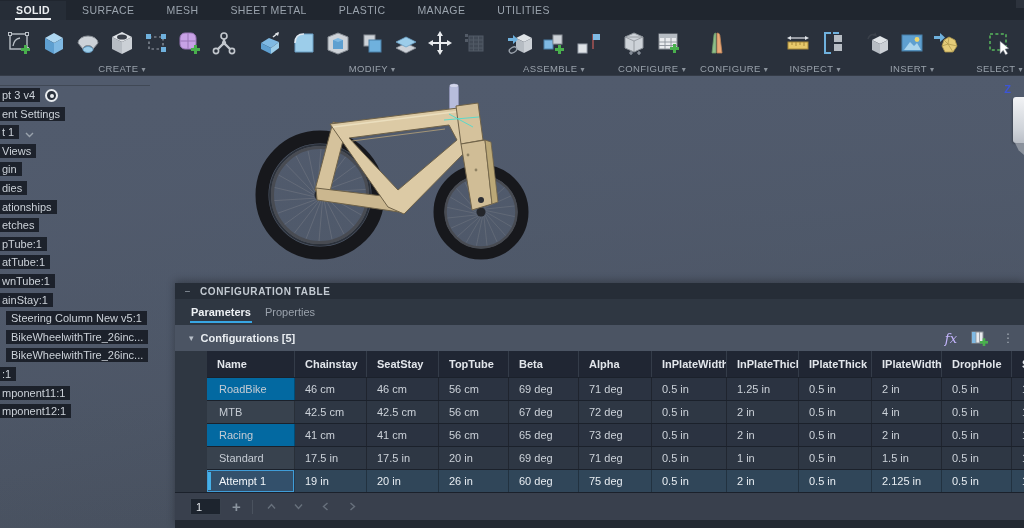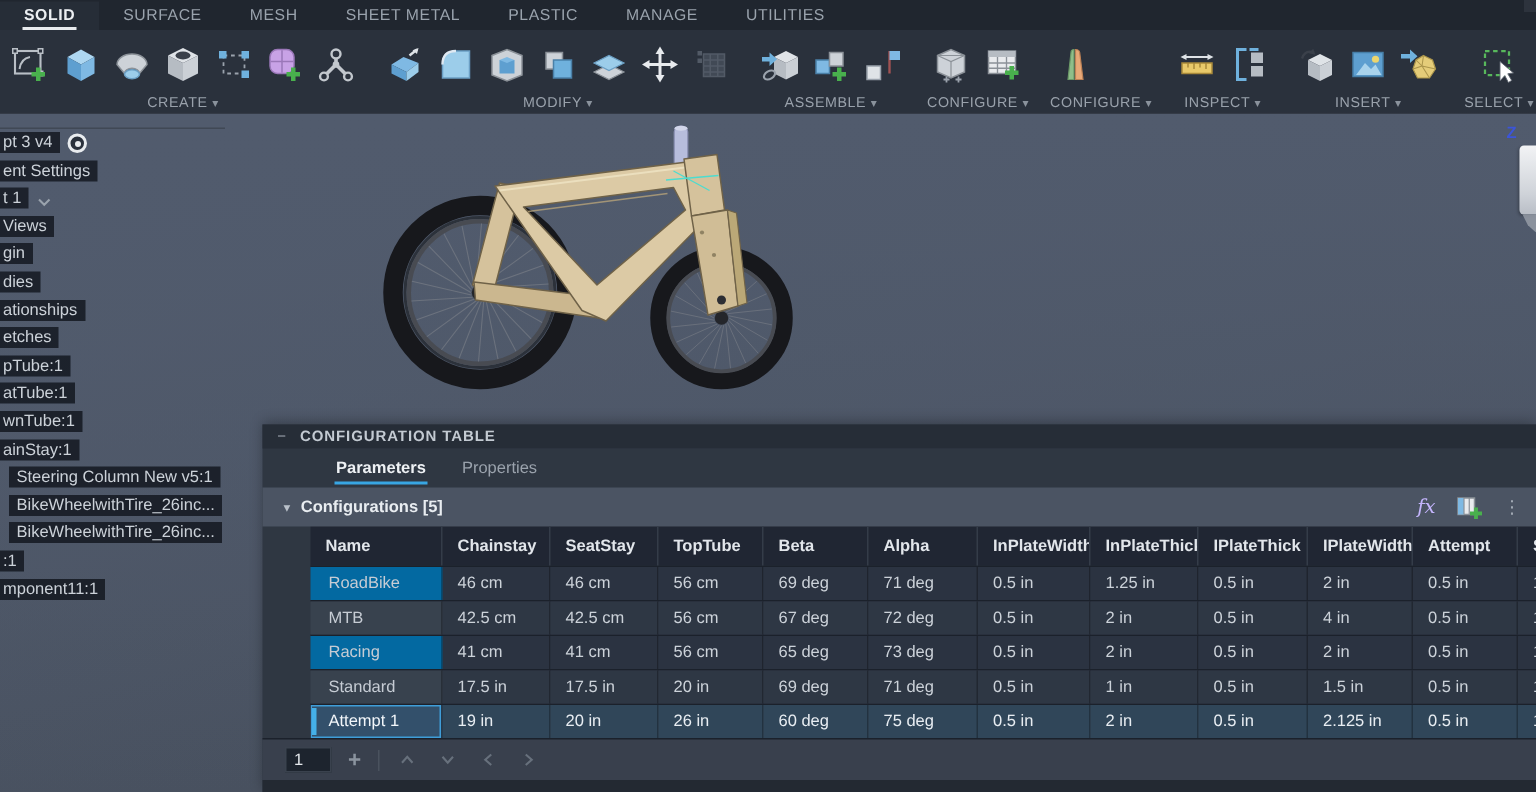--- a/index.html
+++ b/index.html
@@ -43,21 +43,21 @@
   
   .vcube-z { position:absolute; right:13px; top:8px; color:#3c55d8; font-size:11px; font-weight:bold; }
   .vcube-face { position:absolute; right:0; top:22px; width:11px; height:46px; background:linear-gradient(180deg,#f2f3f5,#cfd3d9 70%,#b9bec6); border-radius:3px 0 0 3px; box-shadow:-1px 1px 2px rgba(0,0,0,.25); }
   .vcube-shade { position:absolute; right:0; top:68px; width:9px; height:12px; background:#9aa0aa; clip-path:polygon(0 0,100% 0,100% 100%,40% 60%); opacity:.8; }
 
   
   .panel { position:absolute; left:175px; top:208px; width:849px; height:245px; background:#2f3742; box-shadow:0 -2px 8px rgba(0,0,0,.3); display:flex; flex-direction:column; }
   .ptitle { height:16px; background:#262d37; display:flex; align-items:center; font-size:10px; letter-spacing:.6px; color:#c3cad2; font-weight:bold; }
   .pmin { width:14px; text-align:center; color:#9aa2ac; margin-left:6px; font-weight:normal; cursor:default; }
   .ptitle-text { margin-left:5px; }
-  .ptabs { height:26px; display:flex; align-items:center; padding-left:15px; gap:22px; background:#2f3742;margin-left:33px; }
+  .ptabs { height:26px; display:flex; align-items:center; padding-left:15px; gap:12px; background:#2f3742; }
   .ptab { font-size:11px; color:#9aa2ac; padding:4px 1px 3px; border-bottom:2px solid transparent; cursor:default; }
   .ptab.active { color:#eef1f4; font-weight:bold; border-bottom-color:#38a6e3; }
   .confbar { height:26px; background:#4b5463; display:flex; align-items:center; padding:0 10px 0 10px; }
   .confbar .tri { font-size:9px; color:#b9c0c9; margin:0 7px 0 4px; }
   .confbar .ctext { font-size:11px; font-weight:bold; color:#e9edf1; }
   .confbar .spacer { flex:1; }
   .confbar .cicon { margin-left:14px; display:flex; align-items:center; cursor:default; }
   .fx { font-family:"DejaVu Serif", serif; font-style:italic; font-size:13px; color:#c4b5fd; }
   .kebab { color:#a6aeb8; font-size:12px; letter-spacing:0; line-height:10px; }
 
@@ -469,20 +469,24 @@
       <div class="bitem">
         <span class="chip">:1</span>
 
       </div>
 
       <div class="bitem">
         <span class="chip">mponent11:1</span>
 
       </div>
 
+      <div class="bitem">
+        <span class="chip">mponent12:1</span>
+
+      </div>
     </div>
 
   <svg viewBox="0 0 350 210" style="position:absolute;left:230px;top:5px;width:350px;height:210px;">
 
     <g transform="translate(90,115)">
       <circle r="58" fill="none" stroke="#17181c" stroke-width="13"></circle>
       <circle r="50" fill="none" stroke="#0f1013" stroke-width="2" opacity=".55"></circle>
       <circle r="47.5" fill="none" stroke="#484b52" stroke-width="3"></circle>
       <g stroke="#787d86" stroke-width="0.7" opacity="0.7">
           <line x1="6.0" y1="0.0" x2="41.4" y2="20.0"></line>
@@ -600,21 +604,21 @@
       <div class="th">Name</div>
           <div class="th">Chainstay</div>
           <div class="th">SeatStay</div>
           <div class="th">TopTube</div>
           <div class="th">Beta</div>
           <div class="th">Alpha</div>
           <div class="th">InPlateWidth</div>
           <div class="th">InPlateThick</div>
           <div class="th">IPlateThick</div>
           <div class="th">IPlateWidth</div>
-          <div class="th">Attempt</div>
+          <div class="th">DropHole</div>
           <div class="th">StayIn</div>
         </div>
       <div>
 
           <div class="trow">
             <div class="td name">RoadBike</div>
             <div class="td">46 cm</div>
             <div class="td">46 cm</div>
             <div class="td">56 cm</div>
             <div class="td">69 deg</div>

